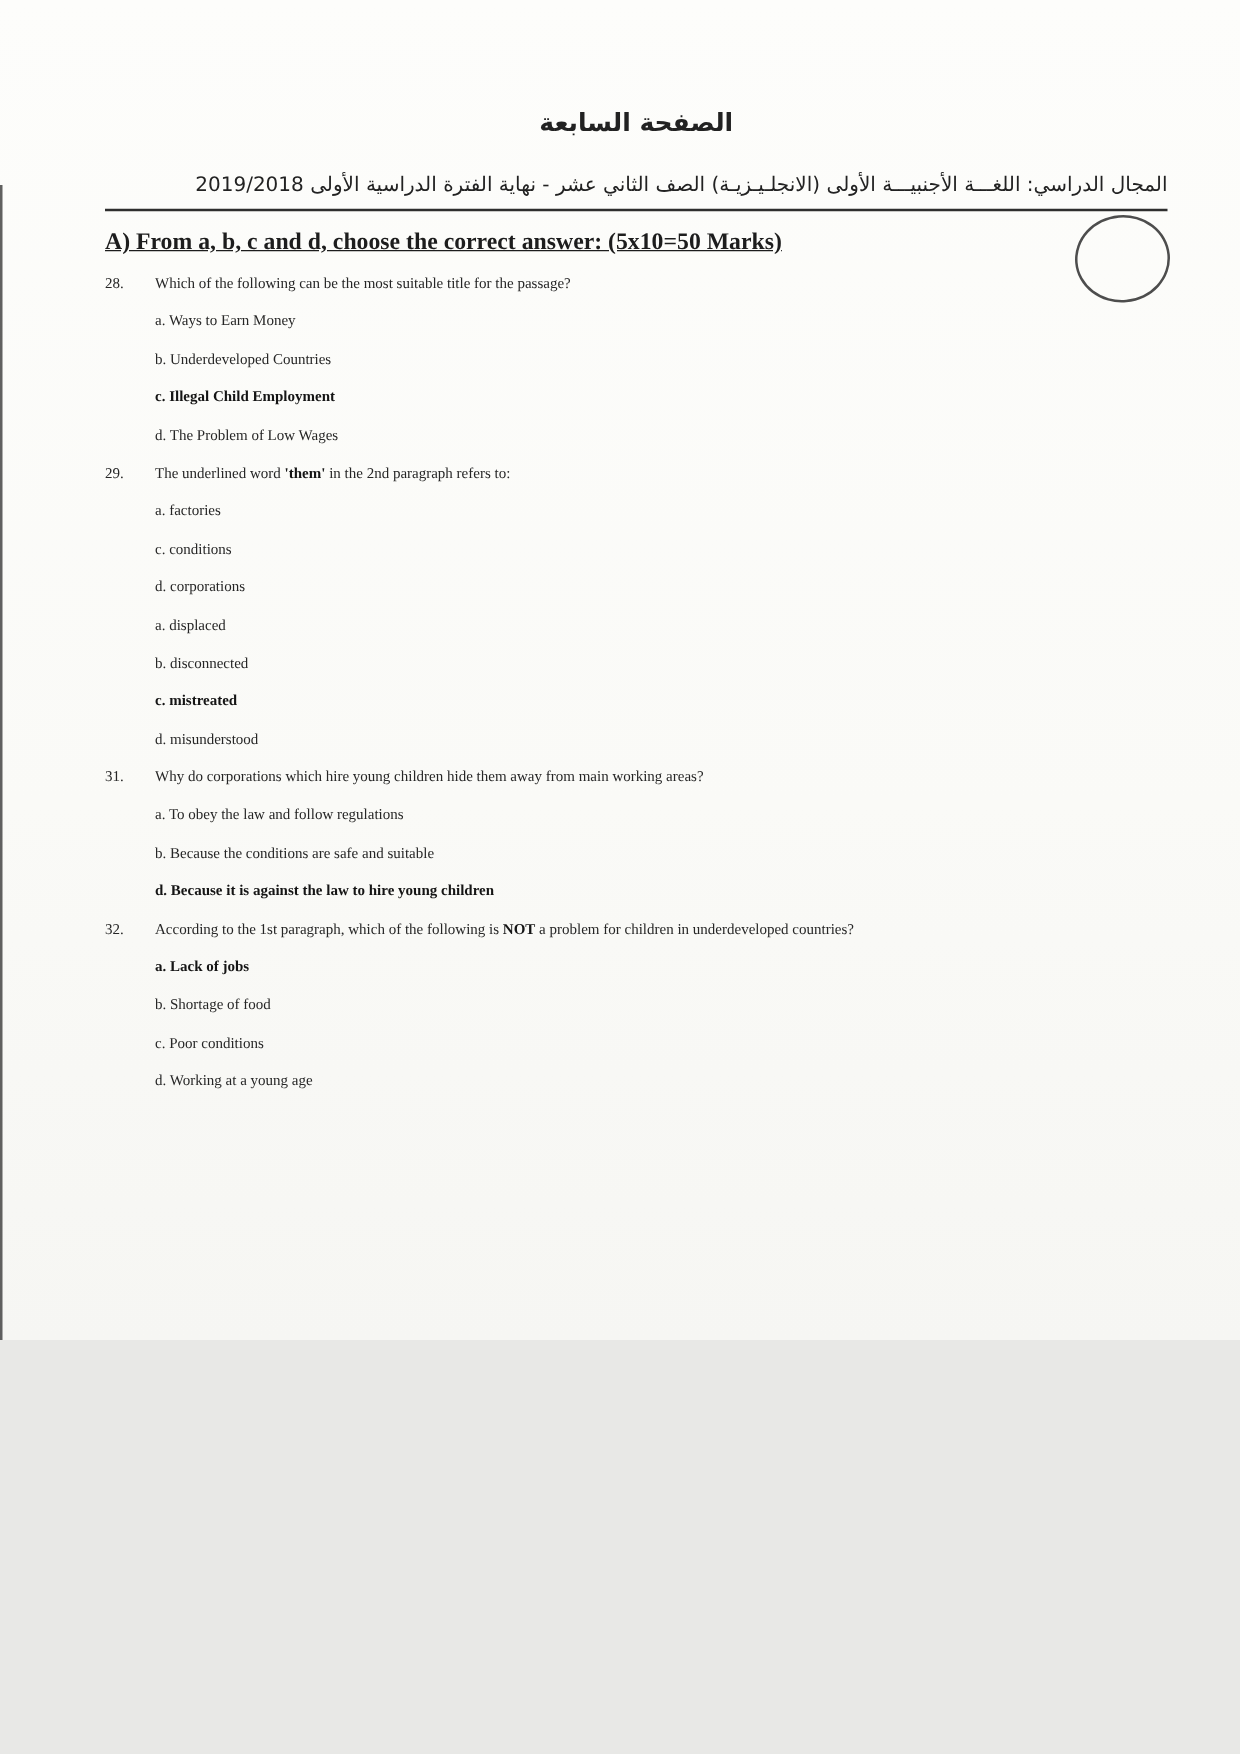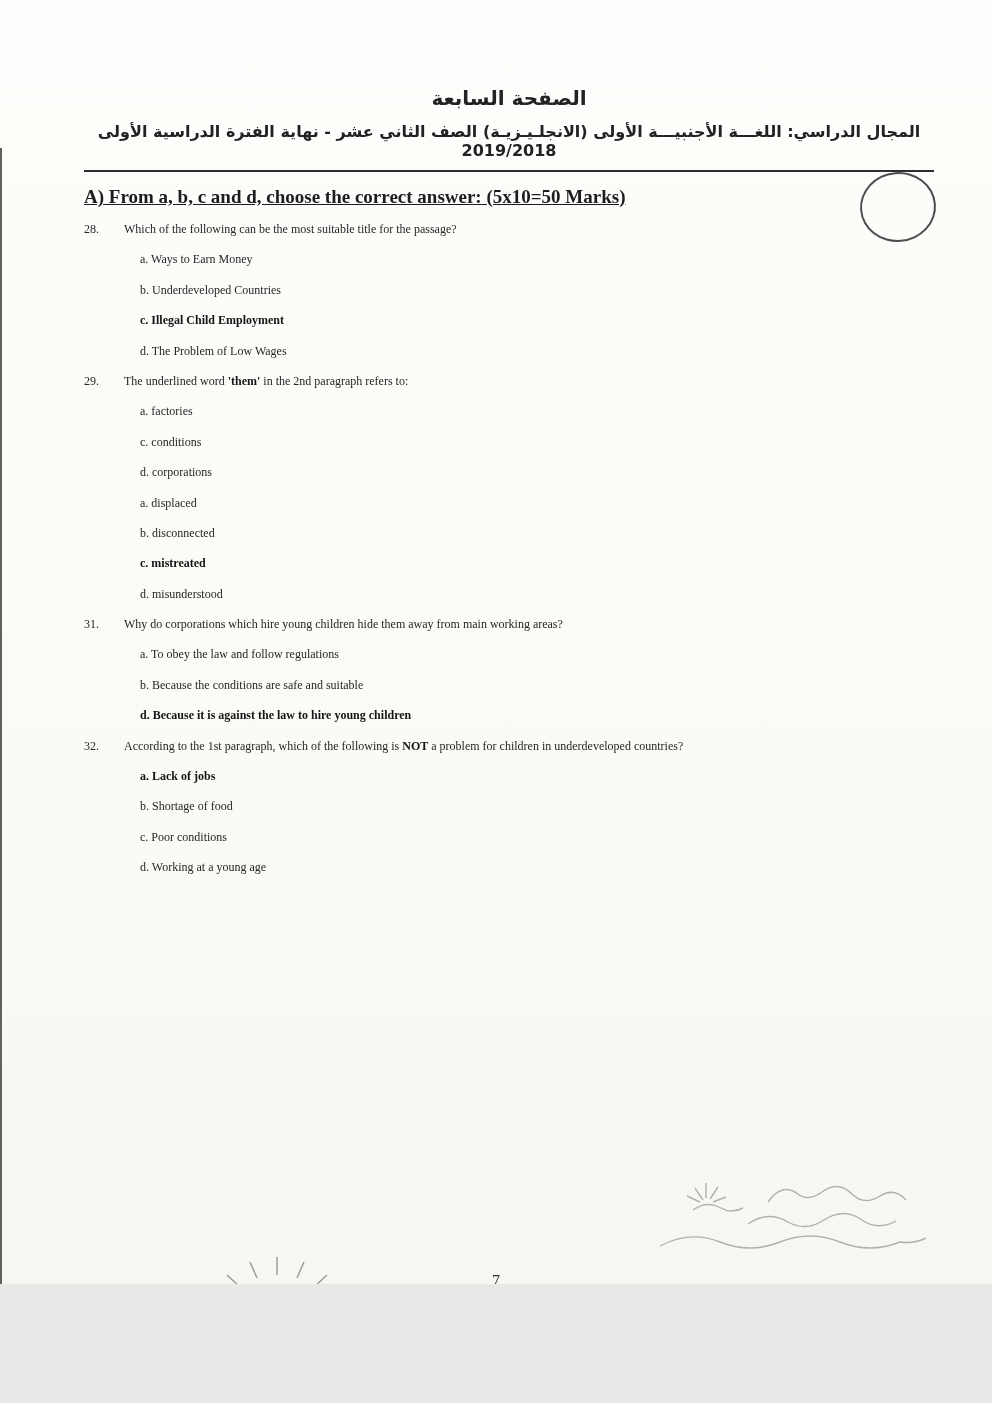--- a/index.html
+++ b/index.html
@@ -1,32 +1,32 @@
 <!DOCTYPE html>
 <html><head>
 <meta charset="utf-8">
 <style>
   html,body{margin:0;padding:0;background:#e8e8e6;}
   .page{
-    width:992px;height:1284px;position:relative;overflow:hidden;
+    width:992px;height:1072px;position:relative;overflow:hidden;
     background:linear-gradient(180deg,#fdfdfb 0%,#fafaf7 60%,#f6f6f3 100%);
     font-family:"Liberation Serif",serif;color:#262626;
   }
   .scan-edge{position:absolute;left:0;top:148px;width:2px;height:1255px;background:#3a3a3a;opacity:.8;}
   .header{margin:0 58px 0 84px;padding-top:86px;padding-bottom:10px;border-bottom:2px solid #2e2e2e;}
   .arabic-title{text-align:center;font-family:"DejaVu Sans",sans-serif;font-weight:bold;font-size:20px;color:#222;}
-  .arabic-meta{margin-top:12px;text-align:center;font-family:"DejaVu Sans",sans-serif;font-weight:bold;font-size:16px;color:#222;}
+  .arabic-meta{margin-top:28px;text-align:right;font-family:"DejaVu Sans",sans-serif;font-weight:normal;font-size:16px;color:#222;}
   .section-header{margin:14px 58px 0 84px;font-weight:bold;font-size:19px;text-decoration:underline;color:#1d1d1d;}
   .questions{margin:6px 58px 0 84px;font-size:12px;line-height:1.45;}
   .question{margin-top:13px;}
   .q-line{display:flex;}
   .q-num{width:40px;flex:none;}
   .q-text{flex:1;}
   .options{margin-left:40px;margin-top:5px;}
-  .option{margin:13px 16px;}
+  .option{margin:13px 0;}
   .bold{font-weight:700;color:#151515;}
   .emph{font-weight:700;color:#151515;}
   .stamp-circle{
     position:absolute;top:172px;right:56px;width:72px;height:66px;
     border:2px solid #3a3a3a;border-radius:50%;transform:rotate(-5deg);opacity:.9;
   }
   .page-number{position:absolute;left:0;right:0;top:1272px;text-align:center;font-size:16px;color:#333;}
   .logo-stamp{position:absolute;left:182px;top:1245px;opacity:.85;}
   .signature-stamp{position:absolute;left:648px;top:1172px;opacity:.8;}
 </style>

